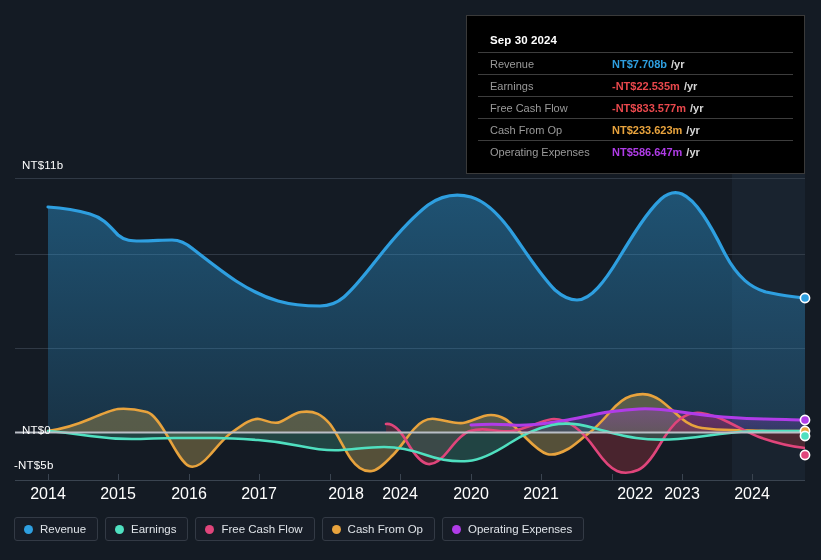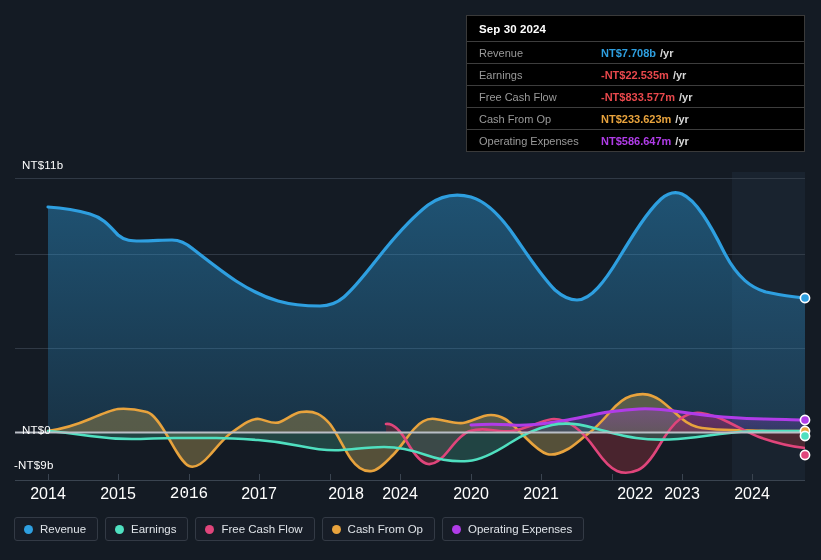--- a/index.html
+++ b/index.html
@@ -22,21 +22,21 @@
   }
   .xlabel{
     position:absolute;color:#ffffff;font-size:16px;
     transform:translateX(-50%);white-space:nowrap;
   }
 
   
   #tooltip{
     position:absolute;left:466px;top:15px;width:339px;
     background:#000000;border:1px solid #3a3a3a;
-    box-sizing:border-box;padding:0;
+    box-sizing:border-box;padding:11px;
     z-index:20;
   }
   #tt-date{
     color:#ffffff;font-size:11.5px;font-weight:bold;
     padding:7px 10px 6px 12px;letter-spacing:.1px;
   }
   .tt-row{
     display:flex;align-items:center;
     border-top:1px solid #3d3d3d;
     padding:2px 10px 2px 12px;
@@ -199,25 +199,25 @@
       <circle cx="805" cy="298" r="4.6" fill="#2e9fe0" stroke="#ffffff" stroke-width="1.6"></circle>
       <circle cx="805" cy="420" r="4.6" fill="#b03ce8" stroke="#ffffff" stroke-width="1.6"></circle>
       <circle cx="805" cy="431" r="4.6" fill="#e8a33d" stroke="#ffffff" stroke-width="1.6"></circle>
       <circle cx="805" cy="436" r="4.6" fill="#4fe0c0" stroke="#ffffff" stroke-width="1.6"></circle>
       <circle cx="805" cy="455" r="4.6" fill="#e0457b" stroke="#ffffff" stroke-width="1.6"></circle>
     </g>
   </svg>
 
   <div class="axlabel" style="left:22px;top:159px;">NT$11b</div>
   <div class="axlabel" style="left:22px;top:424px;">NT$0</div>
-  <div class="axlabel" style="left:14px;top:459px;">-NT$9b</div>
+  <div class="axlabel" style="left:14px;top:459px;">-NT$5b</div>
 
   <div class="xlabel" style="left:48px;top:485px;">2014</div>
   <div class="xlabel" style="left:118px;top:485px;">2015</div>
-  <div class="xlabel" style="left:189px;top:485px;font-family:Liberation Mono, monospace;">2016</div>
+  <div class="xlabel" style="left:189px;top:485px;">2016</div>
   <div class="xlabel" style="left:259px;top:485px;text-align:right;">2017</div>
   <div class="xlabel" style="left:346px;top:485px;">2018</div>
   <div class="xlabel" style="left:400px;top:485px;">2024</div>
   <div class="xlabel" style="left:471px;top:485px;">2020</div>
   <div class="xlabel" style="left:541px;top:485px;">2021</div>
   <div class="xlabel" style="left:635px;top:485px;">2022</div>
   <div class="xlabel" style="left:682px;top:485px;">2023</div>
   <div class="xlabel" style="left:752px;top:485px;">2024</div>
 
   <div id="tooltip">

